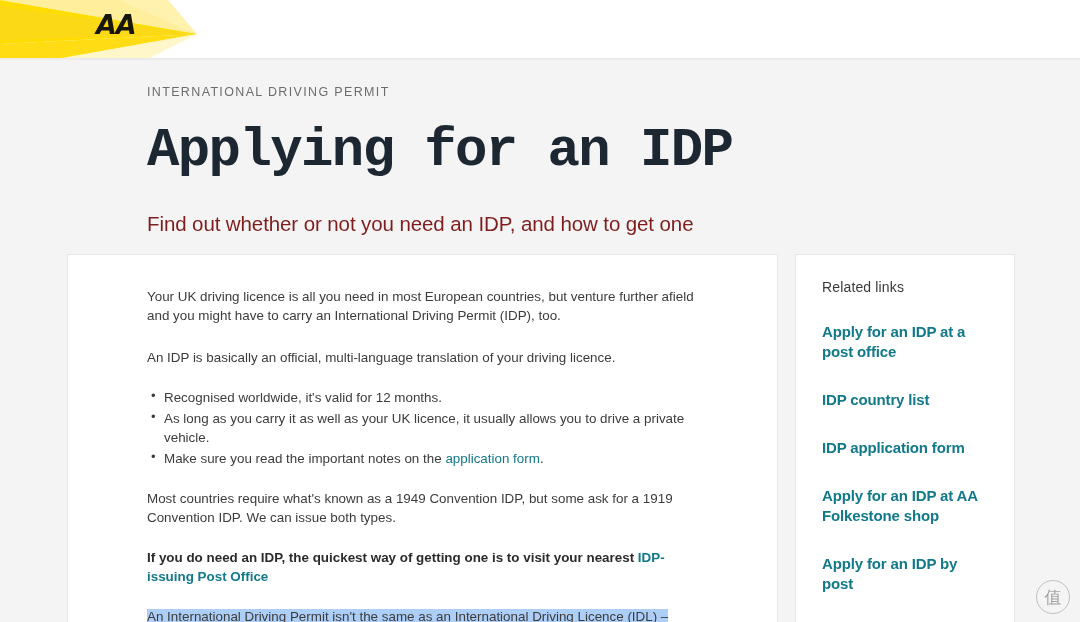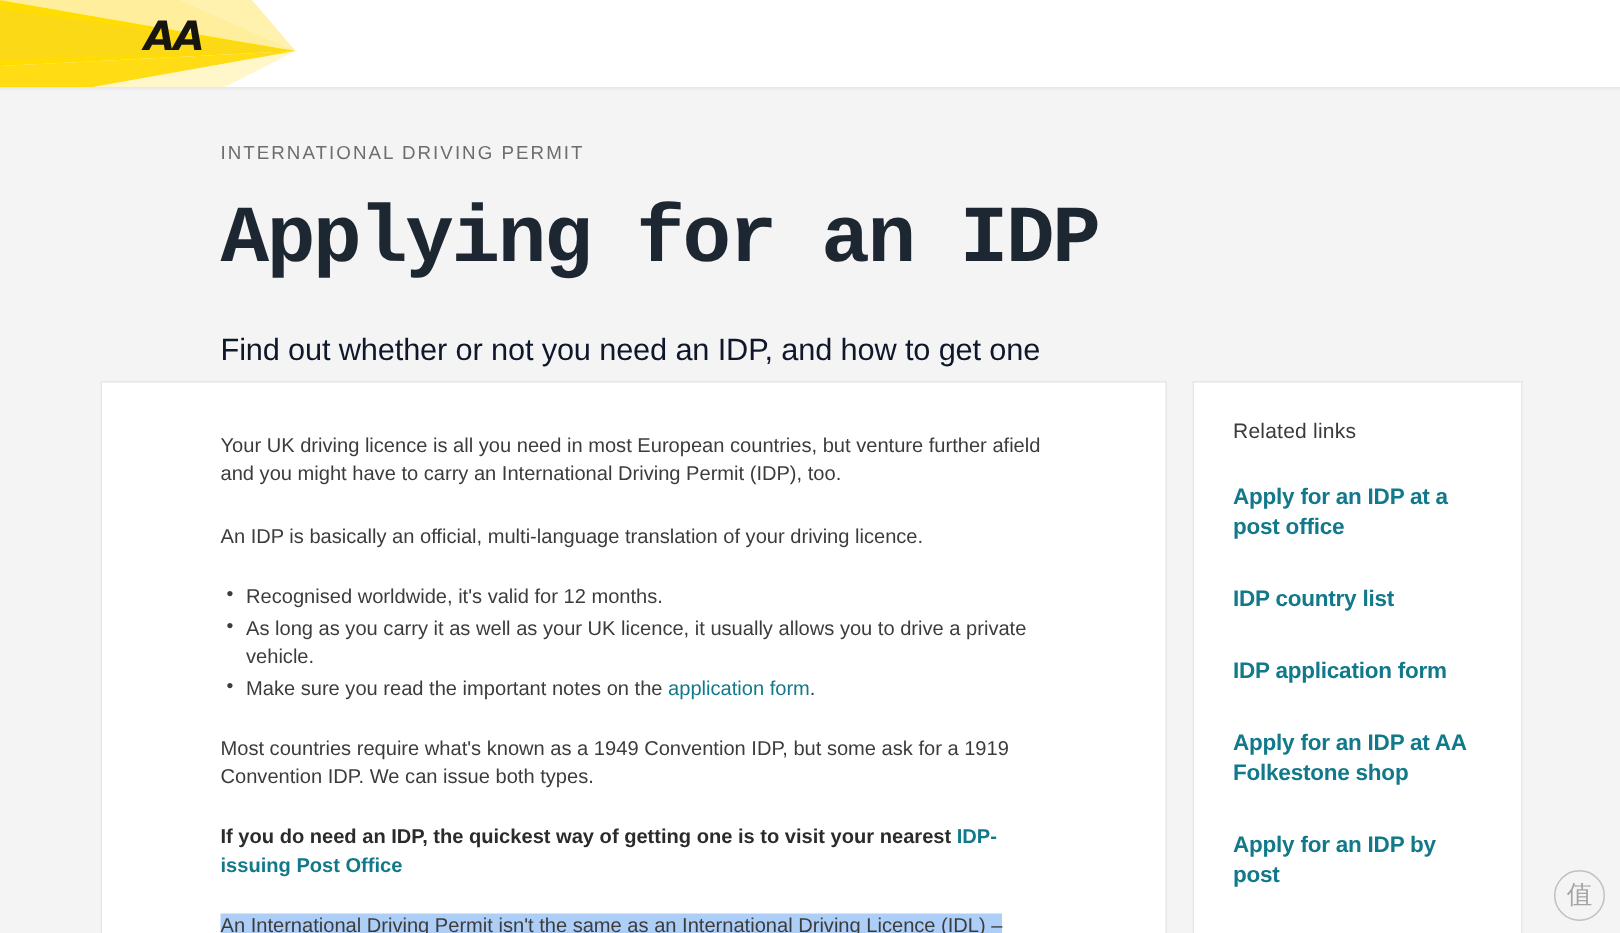--- a/index.html
+++ b/index.html
@@ -71,37 +71,37 @@
     left: 147px;
     top: 86px;
     width: 820px;
   }
   .eyebrow {
     font-size: 12.5px;
     letter-spacing: 1.35px;
     color: #6d6d6d;
     text-transform: uppercase;
     font-family: "Liberation Sans", sans-serif;
-    margin: 10px 0 24px 0;
+    margin: 0 0 24px 0;
     line-height: 1;
   }
   .page-title {
     margin: 0;
     font-family: Liberation Mono, monospace;
     font-size: 54px;
     font-weight: 700;
     letter-spacing: -1.6px;
     color: #1d2731;
     line-height: 1.04;
   }
   .page-subtitle {
     margin: 32px 0 4px 0;
     font-size: 20.5px;
     font-weight: 400;
-    color: #0f172a;
+    color: #7f1d1d;
     letter-spacing: -0.1px;
     line-height: 1.3;
   }
 
   
   .content-card {
     position: absolute;
     left: 67px;
     top: 254px;
     width: 711px;

